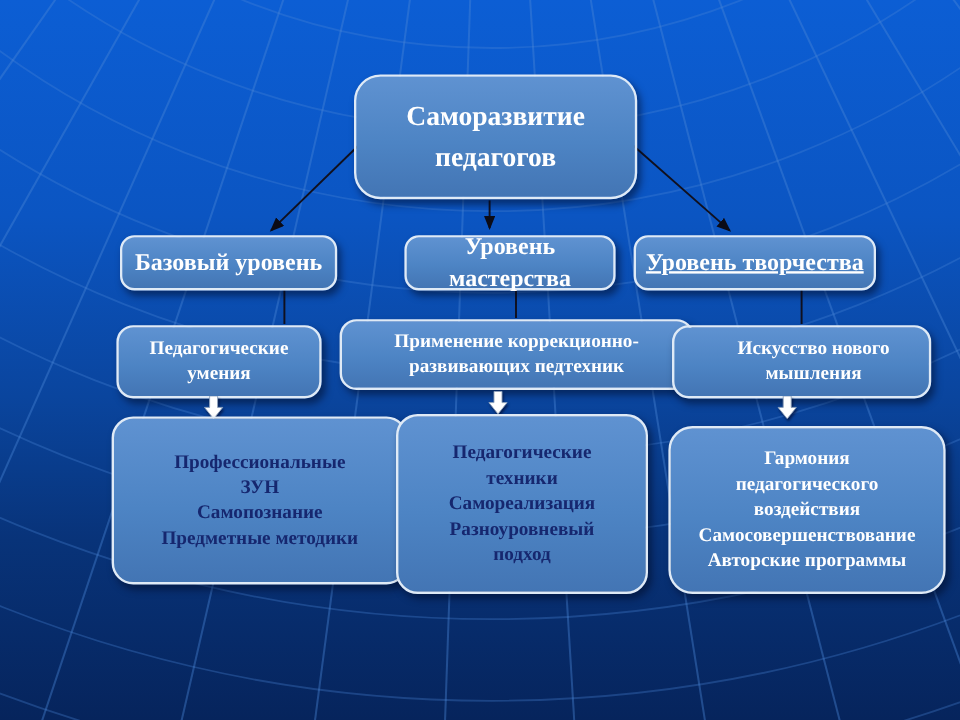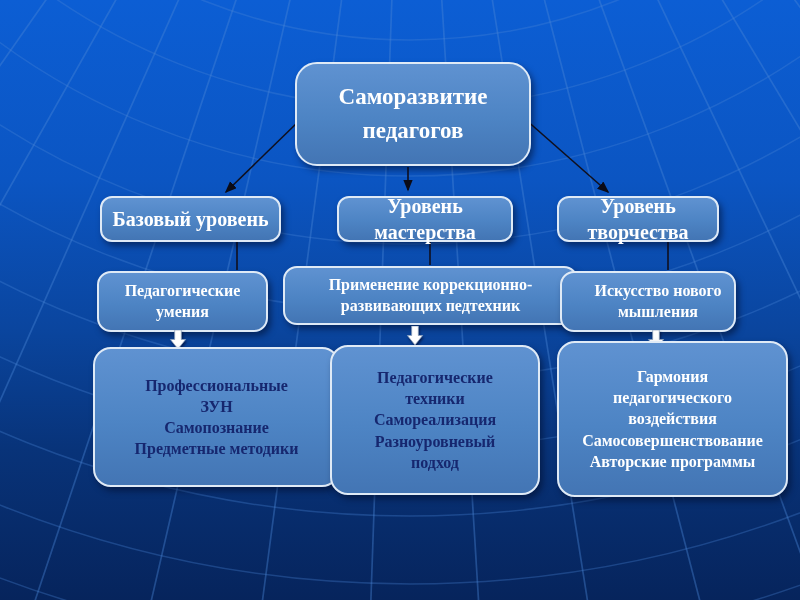--- a/index.html
+++ b/index.html
@@ -29,29 +29,29 @@
     color:var(--text-light,#fff);
     background:linear-gradient(180deg,#5f92d1 0%,var(--node-fill,#4d84c4) 55%,#4375b4 100%);
     border:2px solid var(--node-border,#dfeaf6);
     box-shadow:3px 4px 6px rgba(2,10,35,.5);
     line-height:1.3;
   }
   .node--root{left:295px;top:62px;width:236px;height:104px;border-radius:22px;font-size:23px;line-height:1.5;}
   .node--level{height:46px;border-radius:12px;font-size:20px;}
   .node--level.c0{left:100px;top:196px;width:181px;}
   .node--level.c1{left:337px;top:196px;width:176px;}
-  .node--level.c2{left:557px;top:196px;width:162px;}
+  .node--level.c2{left:528px;top:196px;width:202px;text-decoration:underline;}
   .node--practice{border-radius:14px;font-size:16px;}
   .node--practice.c0{left:97px;top:271px;width:171px;height:61px;}
   .node--practice.c1{left:283px;top:266px;width:295px;height:59px;}
-  .node--practice.c2{left:560px;top:271px;width:176px;height:61px;padding-left:20px;}
+  .node--practice.c2{left:560px;top:271px;width:216px;height:61px;padding-left:20px;}
   .node--result{border-radius:18px;font-size:16px;line-height:1.32;}
   .node--result.c0{left:93px;top:347px;width:247px;height:140px;}
   .node--result.c1{left:330px;top:345px;width:210px;height:150px;}
-  .node--result.c2{left:557px;top:341px;width:231px;height:156px;}
+  .node--result.c2{left:557px;top:355px;width:231px;height:140px;border-radius:20px;}
   .text-dark{color:var(--text-dark,#16276f);}
   .block-arrow{position:absolute;width:18px;height:19px;}
   .block-arrow svg{display:block;filter:drop-shadow(1px 2px 1px rgba(0,0,30,.55));}
   .ba0{left:169px;top:330px;}
   .ba1{left:406px;top:326px;}
   .ba2{left:647px;top:330px;}
 </style>
 </head>
 <body>
 

